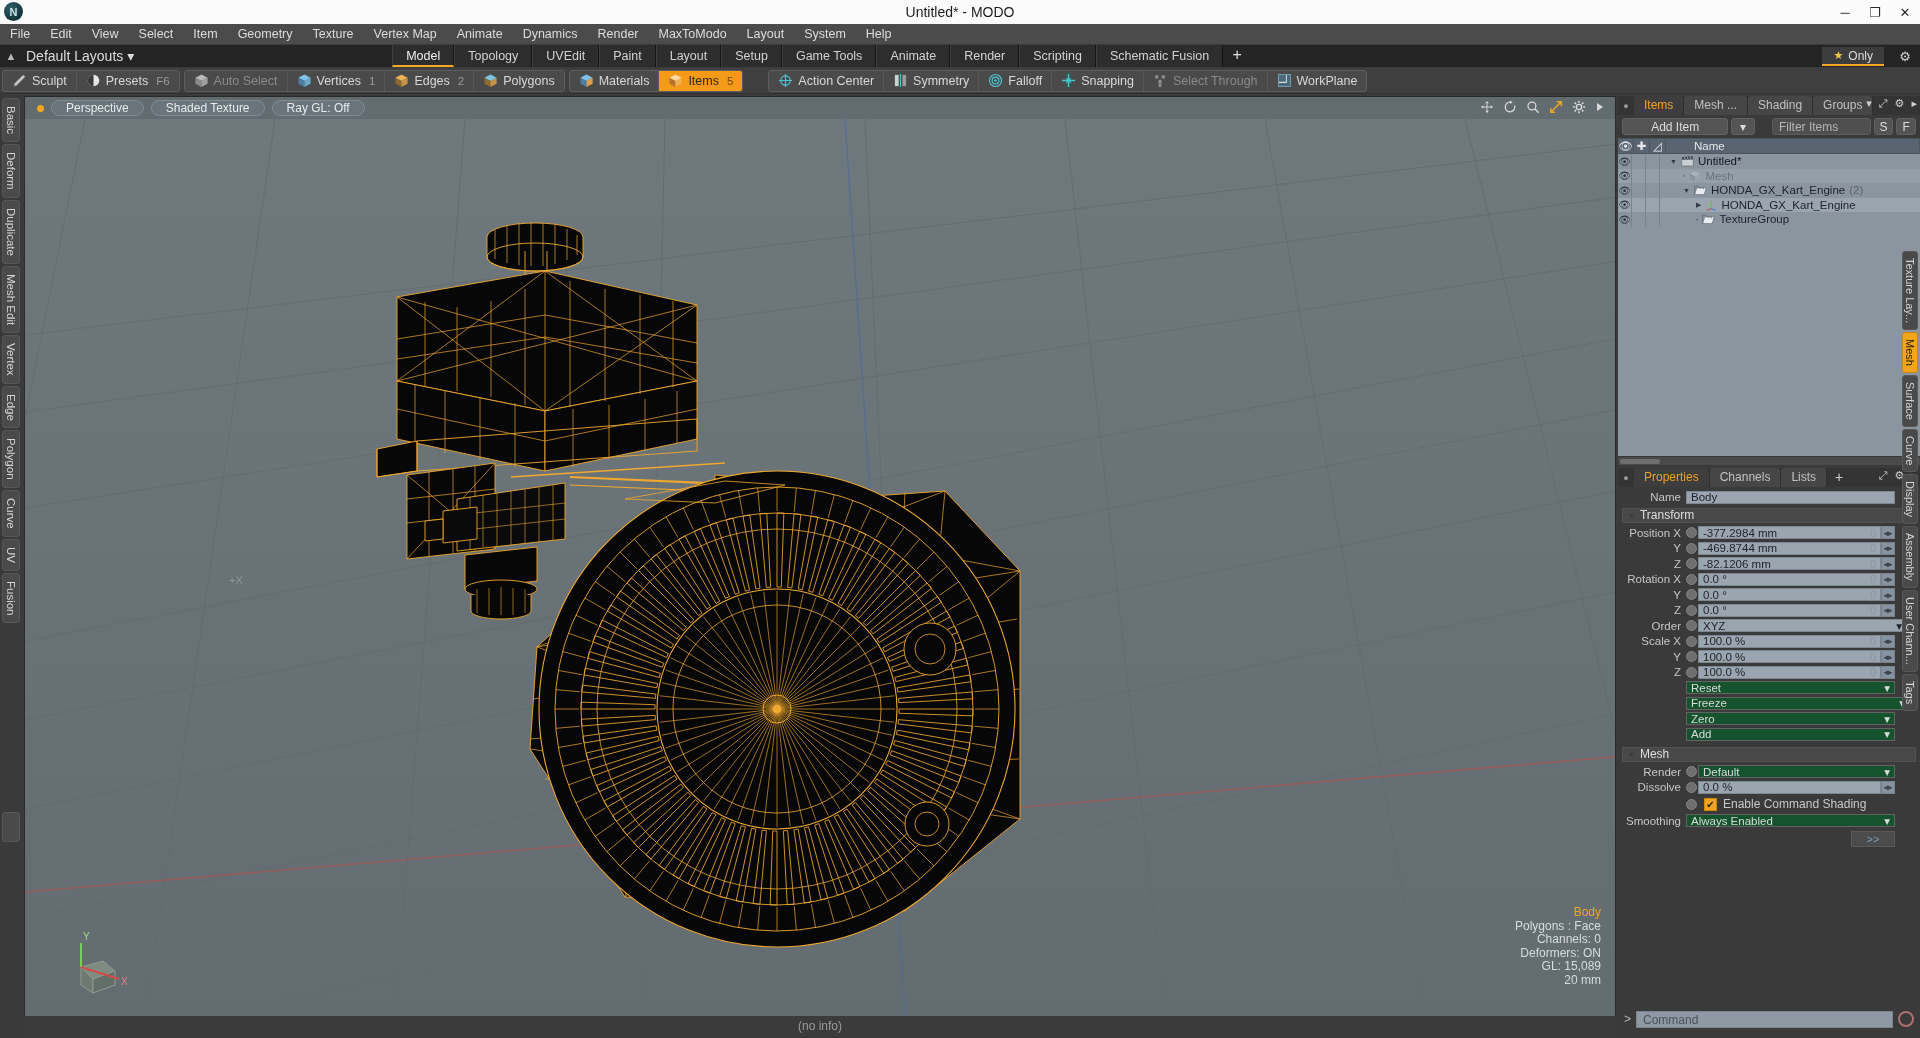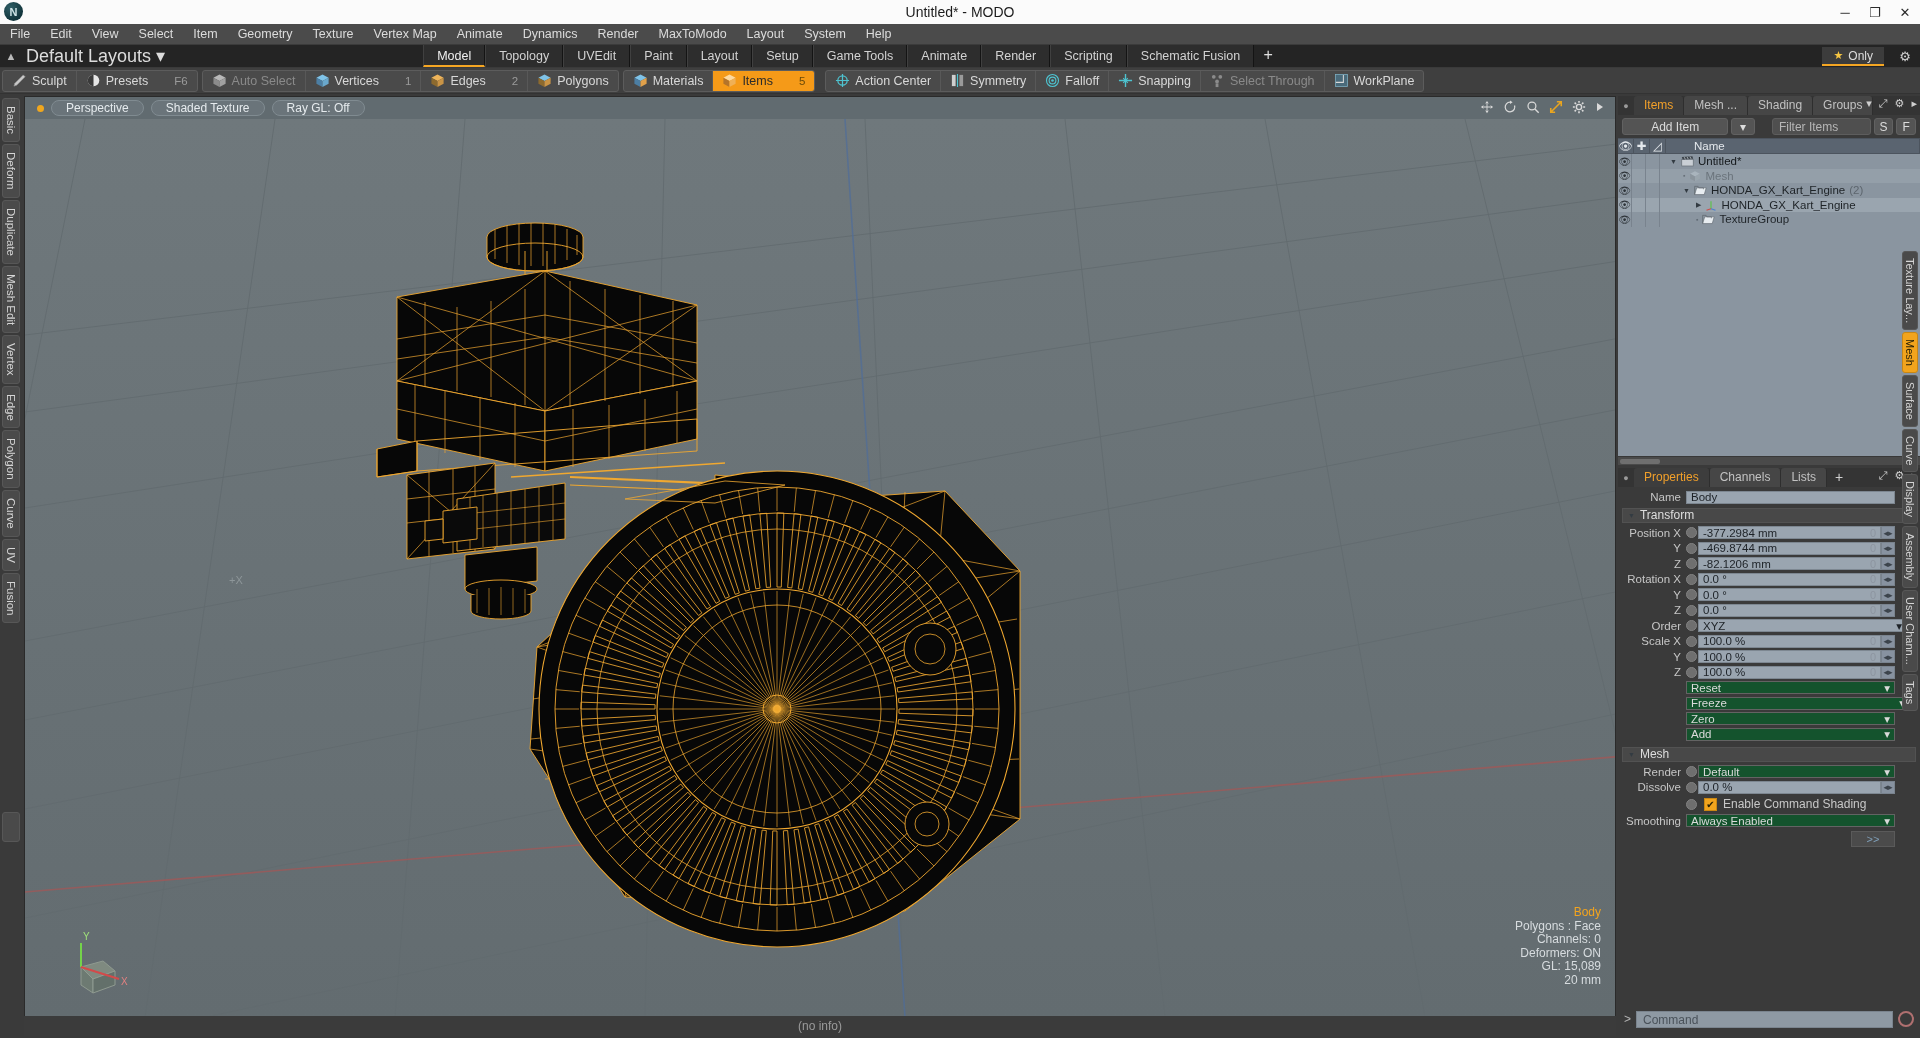--- a/index.html
+++ b/index.html
@@ -51,21 +51,21 @@
   
   .layoutbar {
     position: absolute; top: 45px; left: 0; width: 1920px; height: 22px;
     background: #242424; display: flex; align-items: center;
   }
   .layout-home {
     width: 22px; height: 22px; display: flex; align-items: center; justify-content: center;
     color: #b9b9b9; font-size: 11px;
   }
   .layout-preset {
-    height: 22px; line-height: 22px; padding: 0 8px 16px 4px; font-size: 18px; color: #dcdcdc;
+    height: 22px; line-height: 22px; padding: 0 8px 16px 4px; font-size: 14px; color: #dcdcdc;
   }
   .layout-tabs { display: flex; align-items: stretch; height: 22px; margin-left: 250px; }
   .ltab {
     padding: 0 13px; height: 22px; line-height: 22px; font-size: 12.5px; color: #d2d2d2;
     border-left: 1px solid #404040; border-right: 1px solid #141414;
     background: #2d2d2d; white-space: nowrap;
   }
   .ltab.active { color: #efefef; border-bottom: 2px solid #f5a623; background: #2d2d2d; }
   .ltab-plus {
     width: 28px; height: 22px; line-height: 20px; text-align: center; font-size: 16px; color: #e0e0e0;
@@ -92,21 +92,21 @@
     background: #4a4a4a; border: 1px solid #5c5c5c; border-radius: 3px; margin-right: 4px;
     overflow: hidden;
   }
   .tbtn {
     display: flex; align-items: center; gap: 5px; padding: 0 9px; height: 20px;
     font-size: 12.5px; color: #d8d8d8; border-right: 1px solid #585858; white-space: nowrap;
   }
   .tbtn:last-child { border-right: none; }
   .tbtn.dim { color: #8a8a8a; }
   .tbtn.active { background: #f59a18; color: #2b2b2b; }
-  .tbtn .hotkey { color: #9b9b9b; font-size: 11.5px; margin-left: 21px; }
+  .tbtn .hotkey { color: #9b9b9b; font-size: 11.5px; margin-left: 3px; }
   .tbtn.active .hotkey { color: #6b4a08; }
   .ico { width: 15px; height: 15px; display: inline-block; flex: 0 0 auto; }
 
   
   .leftstrip {
     position: absolute; top: 96px; left: 0; width: 22px; height: 712px;
     background: #3a3a3a; padding-top: 2px;
   }
   .vtab {
     width: 18px; margin: 0 auto 2px auto;
@@ -383,21 +383,21 @@
         <div class="tbtn active">
           <svg class="ico" viewBox="0 0 16 16">
     <path d="M8 1.5 L14.5 5 L8 8.5 L1.5 5 Z" fill="#fdd9a0"></path>
     <path d="M1.5 5 L8 8.5 L8 15 L1.5 11.5 Z" fill="#b4742a"></path>
     <path d="M14.5 5 L8 8.5 L8 15 L14.5 11.5 Z" fill="#f0b055"></path>
           </svg>
           <span>Items</span>
           <span class="hotkey">5</span>
         </div>
       </div>
-      <div class="tgroup" style="margin-left: 6px;">
+      <div class="tgroup" style="margin-left: 21px;">
         <div class="tbtn">
           <svg class="ico" viewBox="0 0 16 16">
             <circle cx="8" cy="8" r="5" fill="none" stroke="#4ec3d0" stroke-width="1.3"></circle>
             <path d="M8 1v14M1 8h14" stroke="#4ec3d0" stroke-width="1.3"></path>
           </svg>
           <span>Action Center</span>
         </div>
         <div class="tbtn">
           <svg class="ico" viewBox="0 0 16 16">
             <rect x="2" y="2" width="4" height="12" fill="#cfcfcf"></rect>

